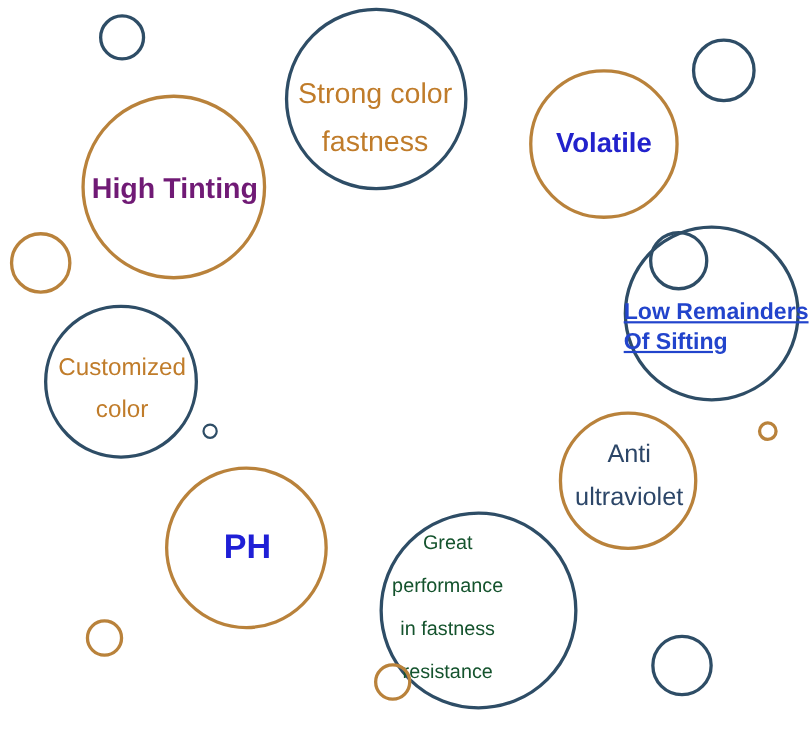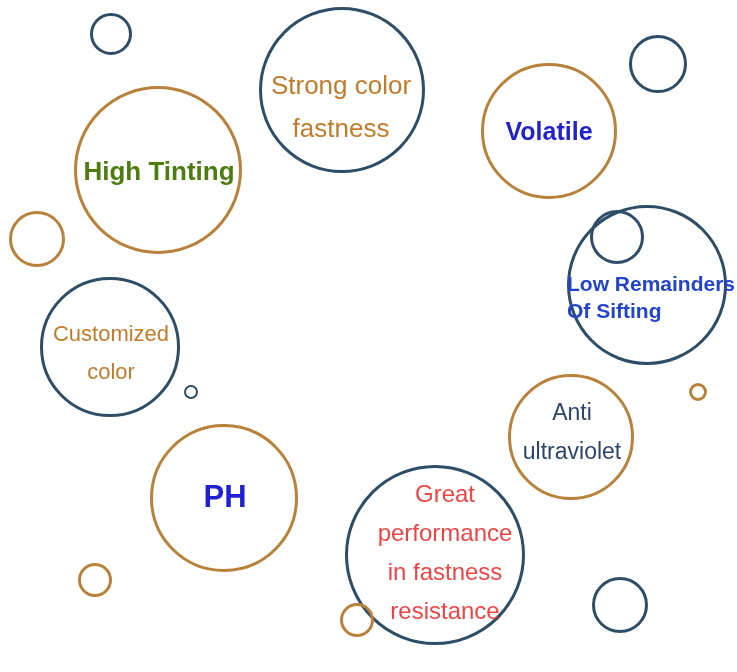--- a/index.html
+++ b/index.html
@@ -37,27 +37,27 @@
   .ring-tinting   {left:74px; top:86px; width:168px;height:168px;}
   .ring-sifting   {left:567px;top:205px;width:160px;height:160px;}
   .ring-custom    {left:40px; top:277px;width:140px;height:140px;}
   .ring-antiuv    {left:508px;top:374px;width:126px;height:126px;}
   .ring-ph        {left:150px;top:424px;width:148px;height:148px;}
   .ring-great     {left:345px;top:465px;width:180px;height:180px;}
 
   
   .label-strong   {left:341px;top:107px;font-size:26px;line-height:43px;color:#c07c2a;}
   .label-volatile {left:549px;top:131px;font-size:25px;font-weight:700;color:#2222cc;}
-  .label-tinting  {left:159px;top:171px;font-size:26px;line-height:30px;font-weight:700;color:#4d7c0f;}
+  .label-tinting  {left:159px;top:171px;font-size:26px;line-height:30px;font-weight:700;color:#701a75;}
   .label-sifting  {left:567px;top:297px;transform:translate(0,-50%);text-align:left;
-                   font-size:21px;line-height:27px;font-weight:700;color:#2244cc;}
+                   font-size:21px;line-height:27px;font-weight:700;color:#2244cc;text-decoration:underline;}
   .label-custom   {left:111px;top:353px;font-size:22px;line-height:38px;color:#c07c2a;}
   .label-antiuv   {left:572px;top:432px;font-size:23px;line-height:39px;color:#2c4668;}
   .label-ph       {left:225px;top:497px;font-size:31px;font-weight:700;color:#1f1fd6;}
-  .label-great    {left:445px;top:552px;font-size:24px;line-height:39px;color:#ef4444;}
+  .label-great    {left:407px;top:552px;font-size:18px;line-height:39px;color:#14532d;}
 
   
   .d1{left:90px; top:13px; width:42px;height:42px;}
   .d2{left:629px;top:35px; width:58px;height:58px;}
   .d3{left:9px;  top:211px;width:56px;height:56px;}
   .d4{left:590px;top:210px;width:54px;height:54px;}
   .d5{left:184px;top:385px;width:14px;height:14px;}
   .d6{left:689px;top:383px;width:18px;height:18px;}
   .d7{left:78px; top:563px;width:34px;height:34px;}
   .d8{left:340px;top:603px;width:34px;height:34px;}

